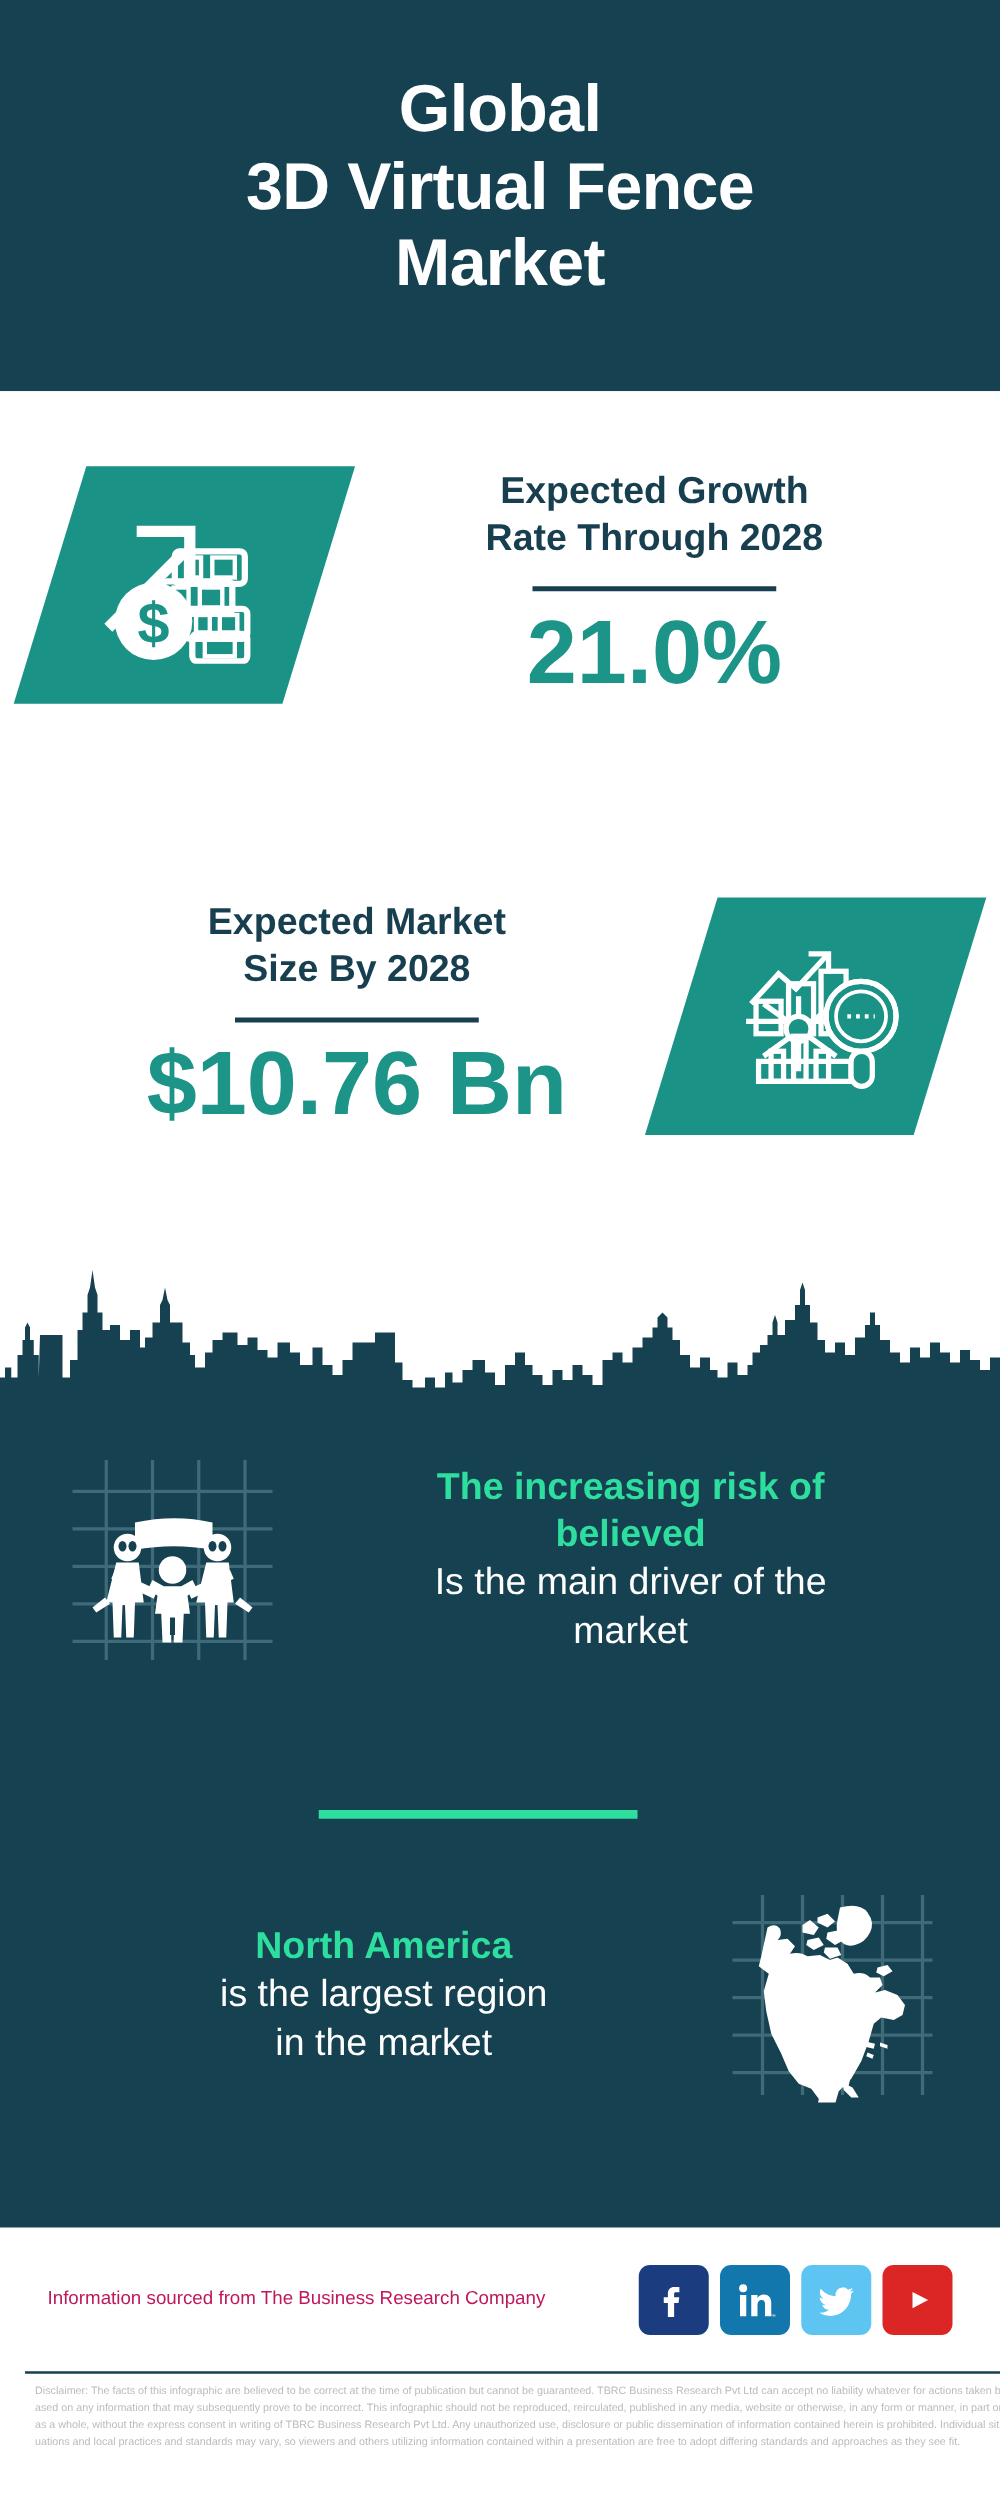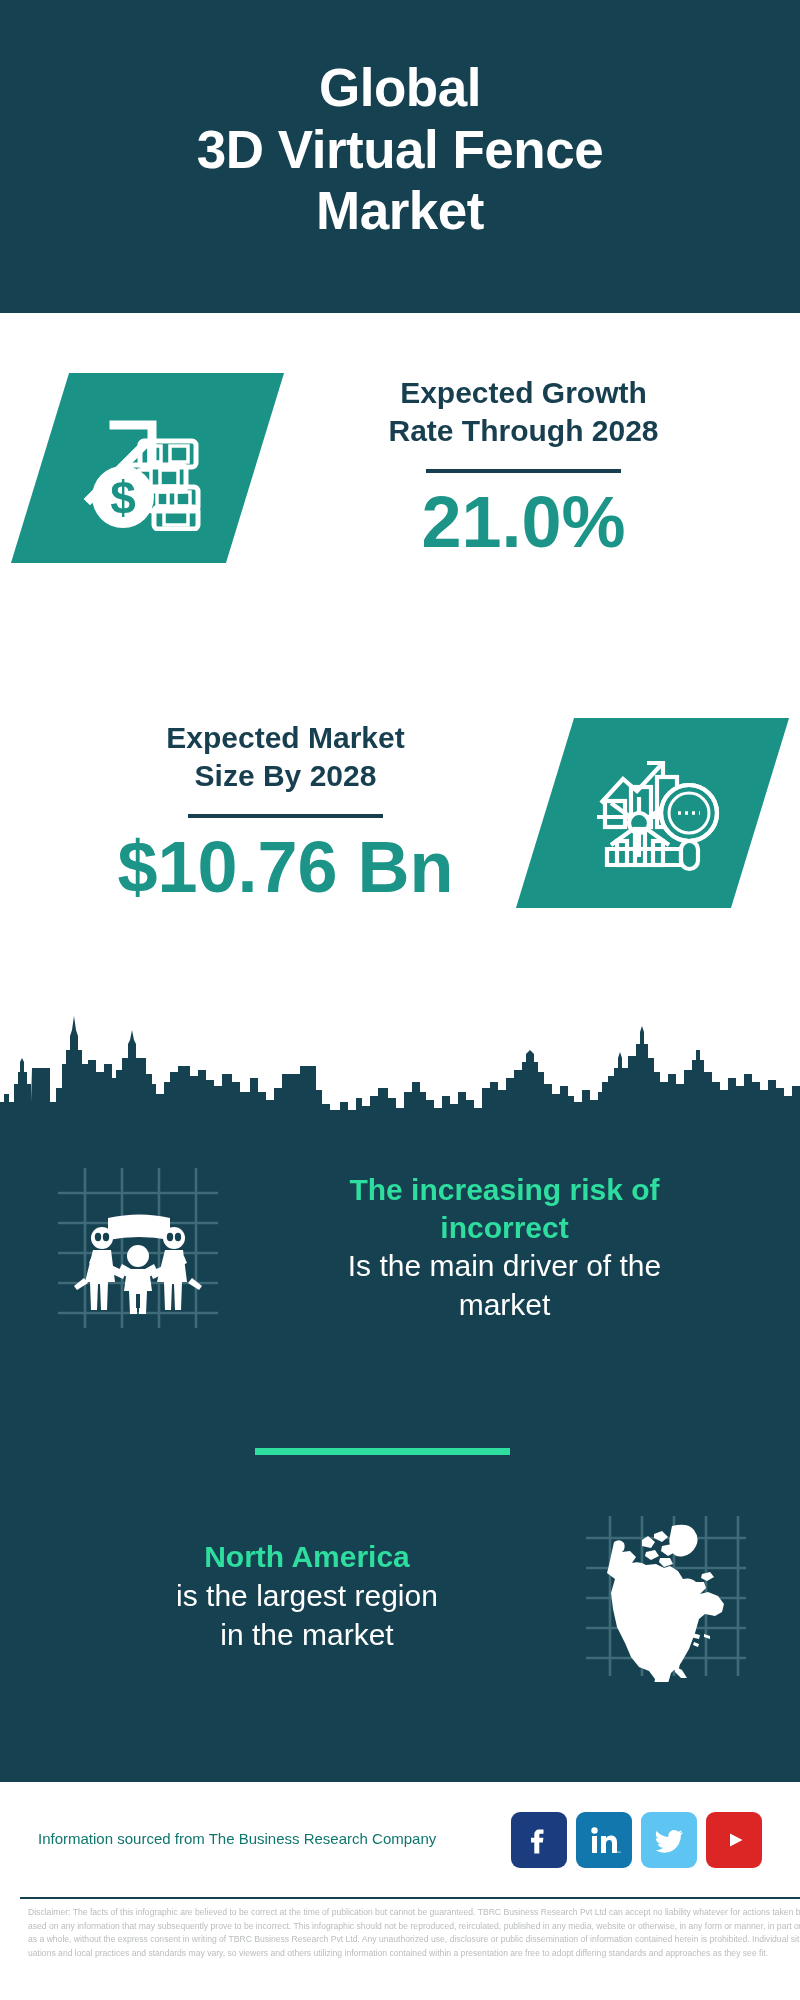--- a/index.html
+++ b/index.html
@@ -109,21 +109,21 @@
 
   
   .footer {
     position:absolute; left:0; top:1780px; width:800px; height:117px;
     background:#ffffff;
     display:flex; align-items:center;
     border-top:2px solid #164150;
   }
   .footer-credit {
     margin-left:38px;
-    color:#0f766e; font-size:15px; line-height:1.75;
+    color:#be185d; font-size:15px; line-height:1.75;
     flex:1 1 auto;
   }
   .footer-credit span { display:block; }
   .socials { display:flex; gap:9px; margin-right:38px; }
   .social {
     width:56px; height:56px; border-radius:9px;
     display:flex; align-items:center; justify-content:center;
   }
   .s-fb { background:#1b3d80; }
   .s-li { background:#1277ac; }
@@ -285,21 +285,21 @@
             <path d="M142 118 l10 8 l-3 4 l-11 -7 Z"></path>
 
             <circle cx="88" cy="96" r="11"></circle>
             <path d="M77 109 h22 l3 22 h-5 l-1 23 h-7 l0 -16 h-2 l0 16 h-7 l-1 -23 h-5 Z"></path>
             <rect x="86" y="134" width="4" height="14" fill="#164150"></rect>
           </g>
         </svg>
       </div>
       <div class="insight-text">
         <span class="insight-hl">The increasing risk of</span>
-        <span class="insight-hl">incorrect</span>
+        <span class="insight-hl">believed</span>
         <span class="insight-sub">Is the main driver of the</span>
         <span class="insight-sub">market</span>
       </div>
     </div>
 
     <div class="mid-divider"></div>
 
     <div class="insight-row" id="row-region">
       <div class="insight-text">
         <span class="insight-hl">North America</span>

